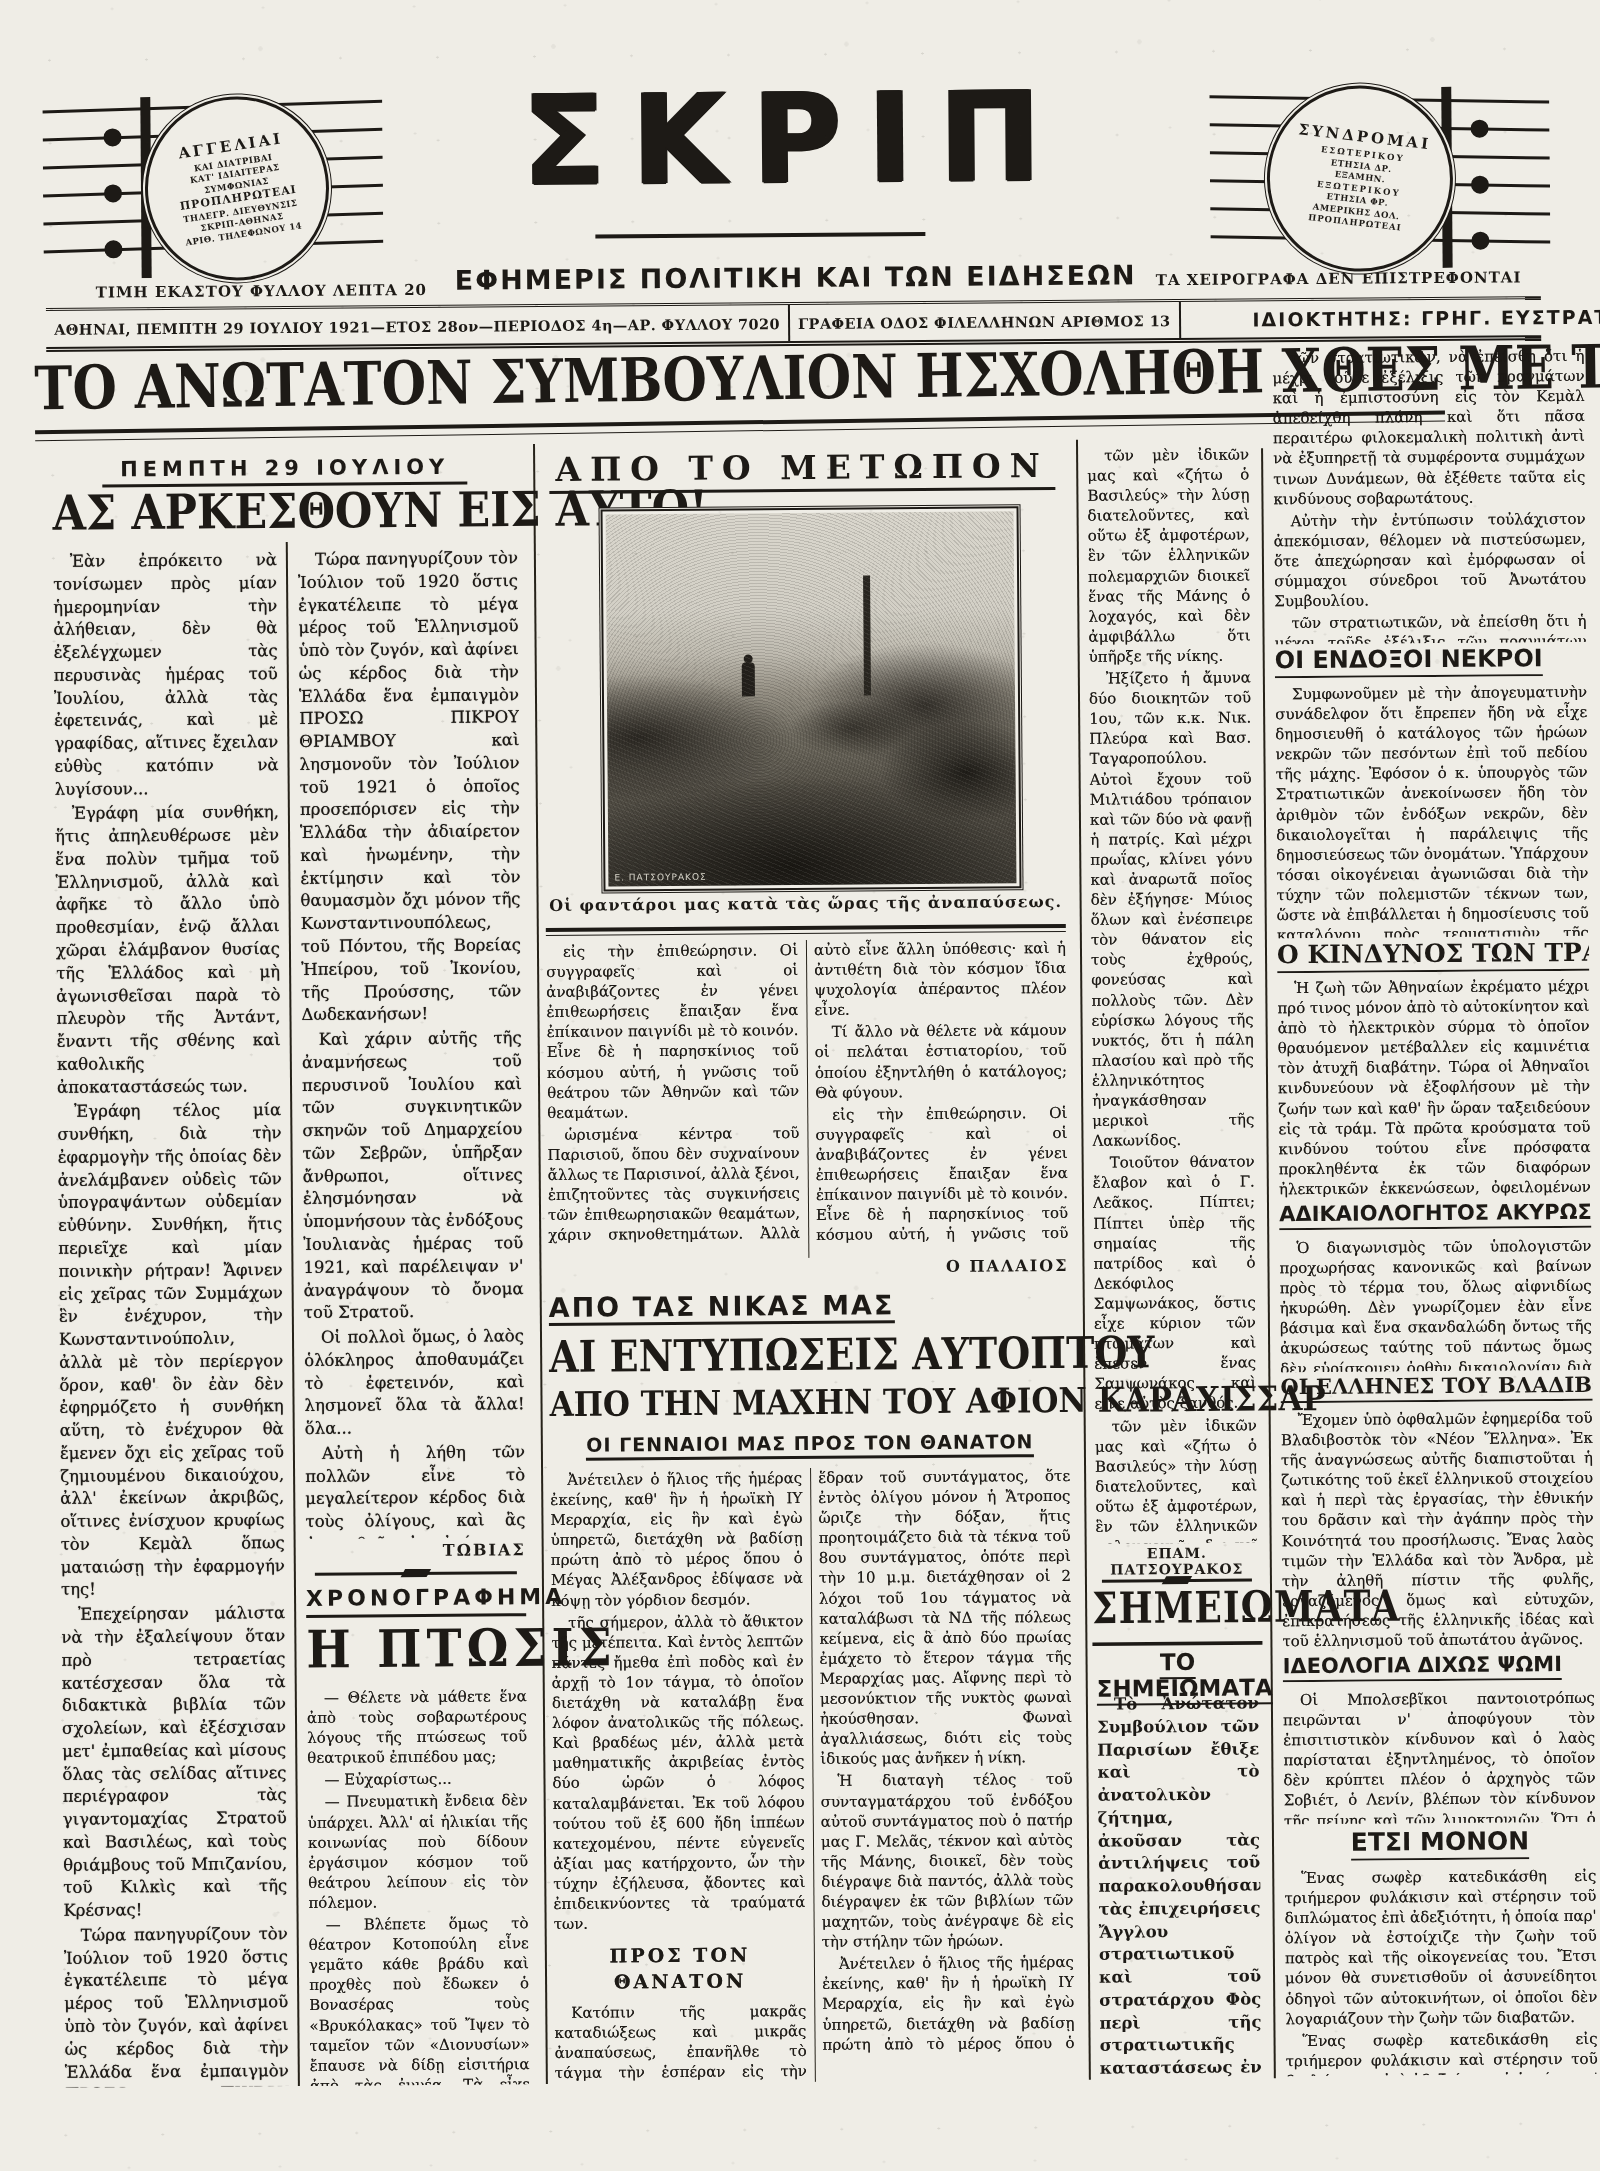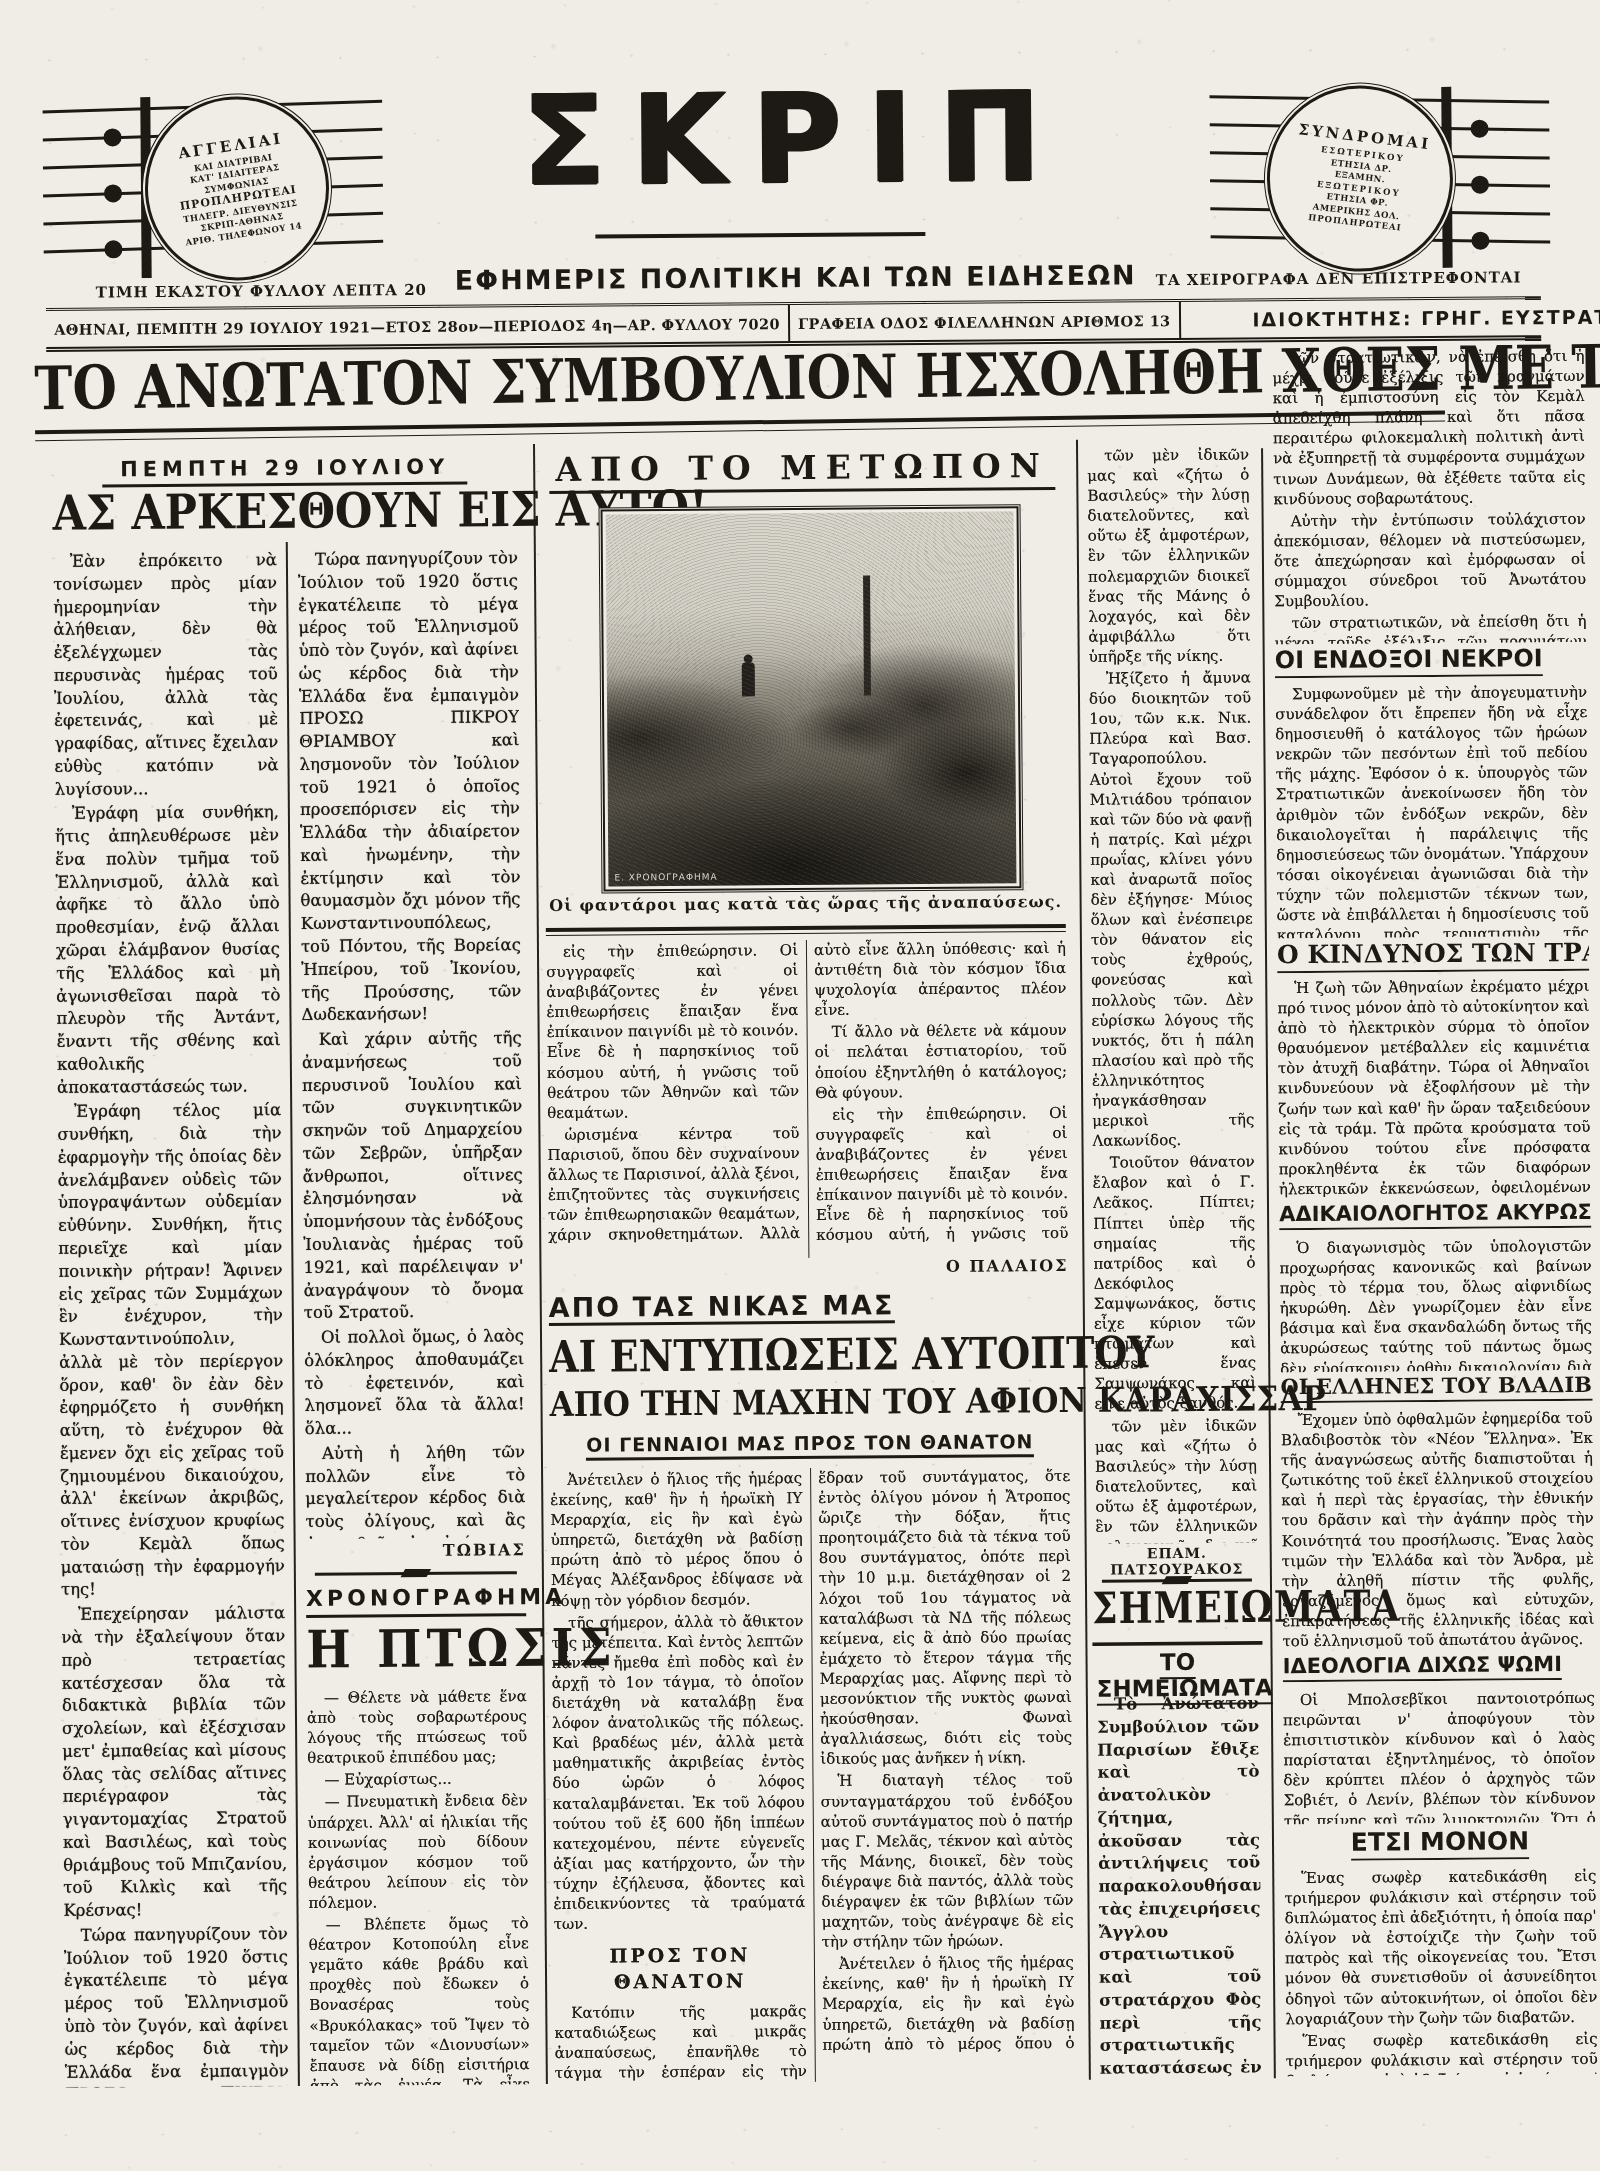--- a/index.html
+++ b/index.html
@@ -211,21 +211,21 @@
       </div>
 
   <div class="abs" style="left:545px;top:448px;width:520px;text-align:center;">
     <span style="font-size:33px;font-weight:bold;letter-spacing:9px;border-bottom:3px solid #1d1a16;padding:0 6px 2px;">ΑΠΟ ΤΟ ΜΕΤΩΠΟΝ</span>
   </div>
 
   <div class="abs photo-frame" style="left:603px;top:508px;width:408px;height:372px;">
     <div class="photo">
       <div class="soldier"></div>
       <div class="pole"></div>
-      <div class="photo-credit">Ε. ΧΡΟΝΟΓΡΑΦΗΜΑ</div>
+      <div class="photo-credit">Ε. ΠΑΤΣΟΥΡΑΚΟΣ</div>
     </div>
   </div>
   <div class="abs caption" style="left:545px;top:894px;width:520px;">Οἱ φαντάροι μας κατὰ τὰς ὥρας τῆς ἀναπαύσεως.</div>
   <div class="abs dbl" style="left:545px;top:926px;width:520px;"></div>
 
   <div class="abs txt cols2" style="left:545px;top:940px;width:520px;height:318px;">
         <p>εἰς τὴν ἐπιθεώρησιν. Οἱ συγγραφεῖς καὶ οἱ ἀναβιβάζοντες ἐν γένει ἐπιθεωρήσεις ἔπαιξαν ἕνα ἐπίκαινον παιγνίδι μὲ τὸ κοινόν. Εἶνε δὲ ἡ παρησκίνιος τοῦ κόσμου αὐτή, ἡ γνῶσις τοῦ θεάτρου τῶν Ἀθηνῶν καὶ τῶν θεαμάτων.</p>
         <p>ὡρισμένα κέντρα τοῦ Παρισιοῦ, ὅπου δὲν συχναίνουν ἄλλως τε Παρισινοί, ἀλλὰ ξένοι, ἐπιζητοῦντες τὰς συγκινήσεις τῶν ἐπιθεωρησιακῶν θεαμάτων, χάριν σκηνοθετημάτων. Ἀλλὰ αὐτὸ εἶνε ἄλλη ὑπόθεσις· καὶ ἡ ἀντιθέτη διὰ τὸν κόσμον ἴδια ψυχολογία ἀπέραντος πλέον εἶνε.</p>
         <p>Τί ἄλλο νὰ θέλετε νὰ κάμουν οἱ πελάται ἑστιατορίου, τοῦ ὁποίου ἐξηντλήθη ὁ κατάλογος; Θὰ φύγουν.</p>
         <p>εἰς τὴν ἐπιθεώρησιν. Οἱ συγγραφεῖς καὶ οἱ ἀναβιβάζοντες ἐν γένει ἐπιθεωρήσεις ἔπαιξαν ἕνα ἐπίκαινον παιγνίδι μὲ τὸ κοινόν. Εἶνε δὲ ἡ παρησκίνιος τοῦ κόσμου αὐτή, ἡ γνῶσις τοῦ θεάτρου τῶν Ἀθηνῶν καὶ τῶν θεαμάτων.</p>

